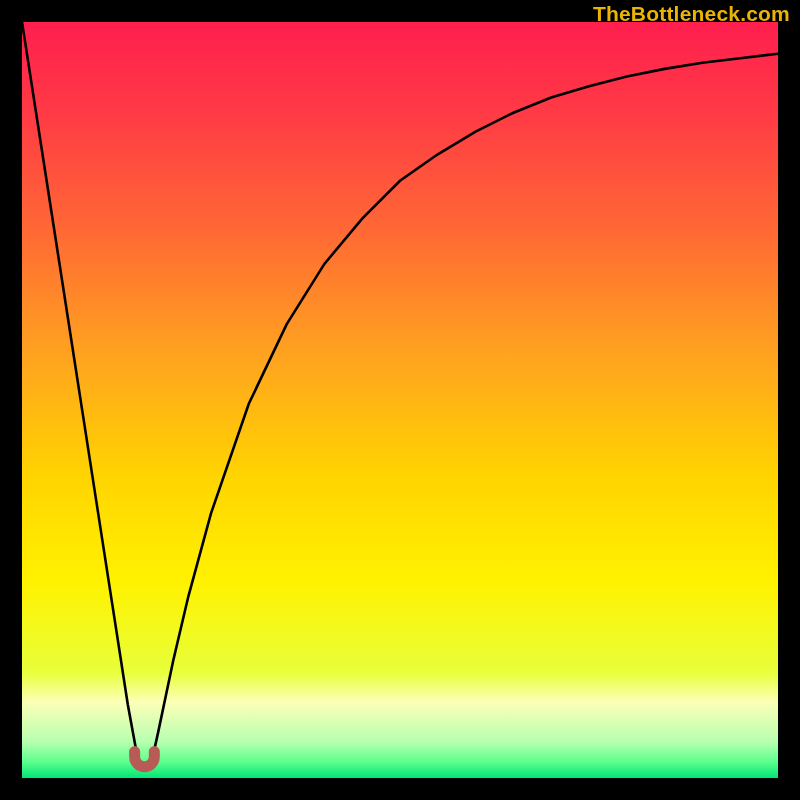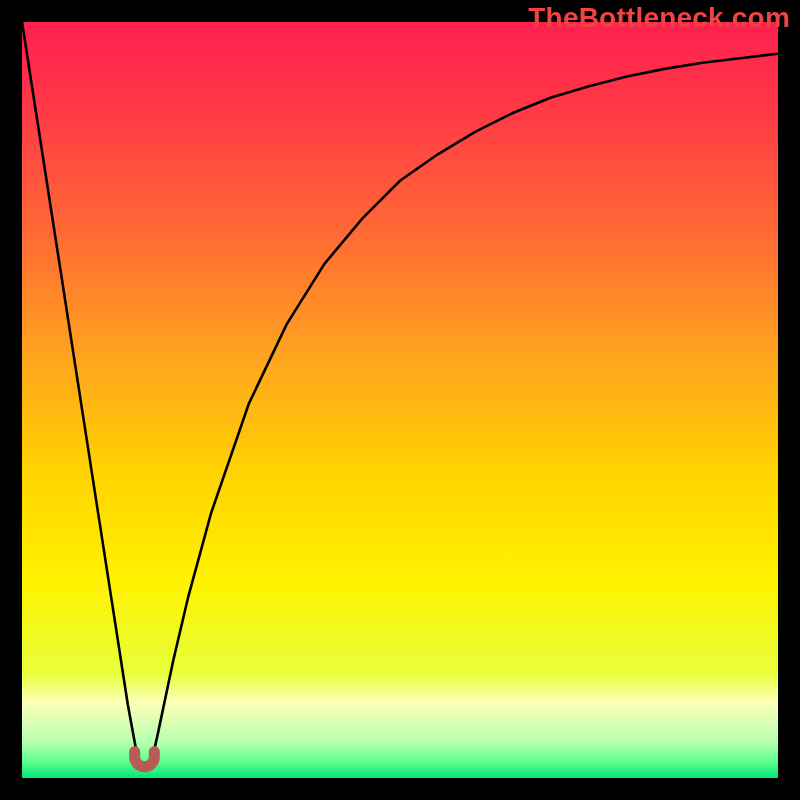--- a/index.html
+++ b/index.html
@@ -29,23 +29,23 @@
   .plot svg {
     display: block;
     width: 756px;
     height: 756px;
   }
   .watermark {
     position: absolute;
     top: 2px;
     right: 10px;
     font-family: Arial, Helvetica, sans-serif;
-    font-size: 28px;
+    font-size: 21px;
     font-weight: 600;
-    color: #ef4444;
+    color: #eab308;
     letter-spacing: 0.2px;
     user-select: none;
   }
 </style>
 </head>
 <body>
 
 <div class="frame">
   <div class="plot">
     <svg id="chart-svg" viewBox="0 0 756 756">

